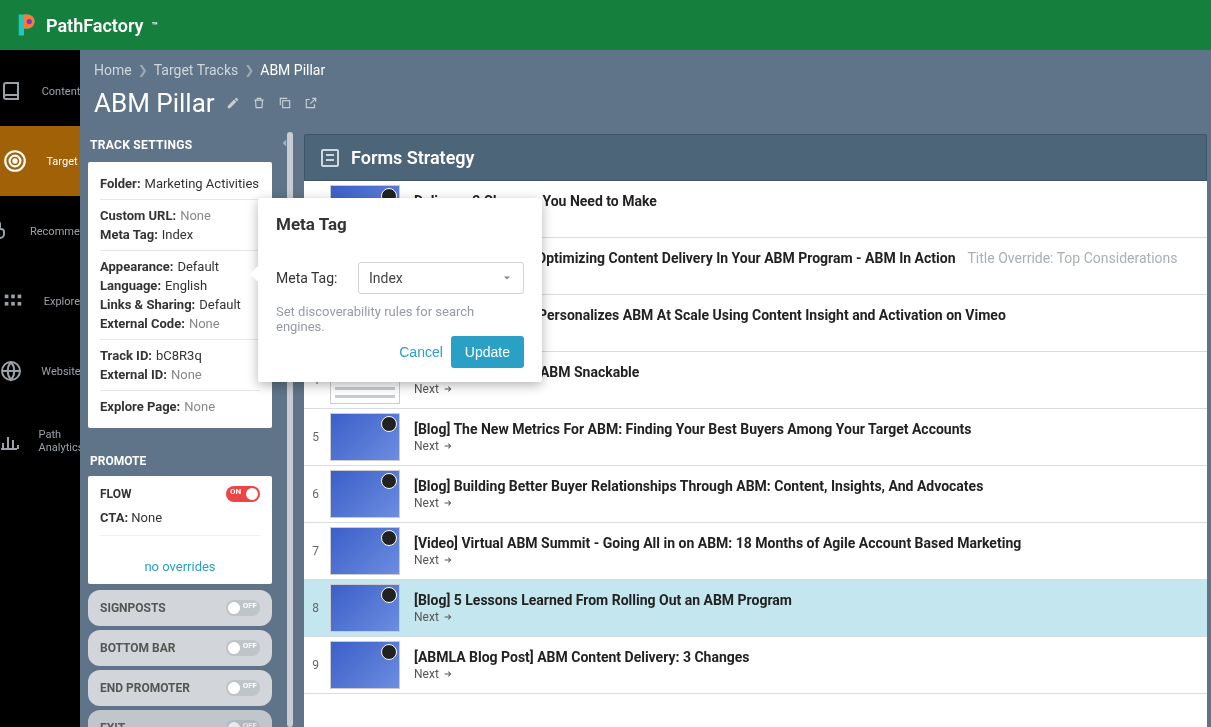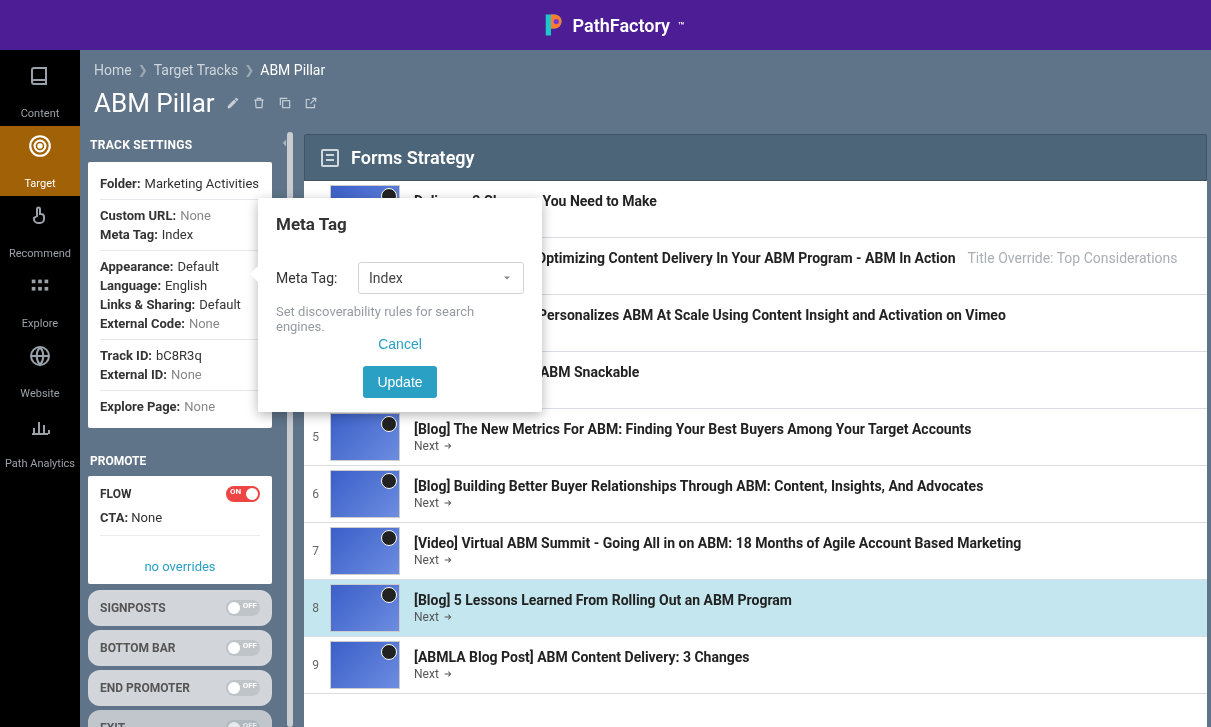--- a/index.html
+++ b/index.html
@@ -1,26 +1,26 @@
 <!DOCTYPE html>
 <html><head>
 <meta charset="utf-8">
 <style>
   * { box-sizing: border-box; margin: 0; padding: 0; }
   body { font-family: -apple-system, BlinkMacSystemFont, "Segoe UI", Roboto, Helvetica, Arial, sans-serif; background: #000; width: 1211px; height: 727px; overflow: hidden; position: relative; }
 
   
-  .topbar { height: 50px; background: #4c1d95; display: flex; align-items: center; padding-left: 10px; justify-content: center; }
+  .topbar { height: 50px; background: #15803d; display: flex; align-items: center; padding-left: 10px; }
   .logo { display: flex; align-items: center; gap: 8px; color: #fff; font-size: 18px; font-weight: 600; }
   .logo-mark { width: 28px; height: 28px; display: flex; align-items: center; justify-content: center; }
 
   
   .main-wrap { display: flex; height: calc(727px - 50px); }
   .leftnav { width: 80px; background: #000; display: flex; flex-direction: column; align-items: center; padding-top: 6px; }
-  .leftnav-item { width: 80px; height: 70px; display: flex; flex-direction: column; align-items: center; justify-content: center; color: #9aa1a8; font-size: 11px; gap: 18px; cursor: pointer; }
+  .leftnav-item { width: 80px; height: 70px; display: flex; align-items: center; justify-content: center; color: #9aa1a8; font-size: 11px; gap: 18px; cursor: pointer; }
   .leftnav-item.active { background: #a16207; color: #fff; }
   .leftnav-icon { width: 26px; height: 26px; display: flex; align-items: center; justify-content: center; }
 
   
   .content-area { flex: 1; display: flex; flex-direction: column; background: #5f7488; }
   .breadcrumb-bar { padding: 12px 14px 6px; color: #cfd6dc; font-size: 14px; display: flex; align-items: center; gap: 6px; }
   .breadcrumb-bar .cur { color: #fff; }
   .breadcrumb-sep { color: #9ca9b5; font-size: 12px; }
   .title-bar { padding: 4px 14px 14px; display: flex; align-items: center; gap: 10px; }
   .title-bar h1 { color: #fff; font-size: 26px; font-weight: 400; }
@@ -79,21 +79,21 @@
   .title-override-label { color: #a9afb6; font-size: 14px; margin-left: 12px; font-weight: 400;}
 
   
   .popover { position: absolute; left: 258px; top: 198px; width: 284px; background: #fff; border-radius: 2px; box-shadow: 0 3px 12px rgba(0,0,0,0.3); padding: 16px 18px 14px; z-index: 20; }
   .popover-arrow { position: absolute; left: -8px; top: 68px; width: 0; height: 0; border-top: 8px solid transparent; border-bottom: 8px solid transparent; border-right: 8px solid #fff; }
   .popover h3 { font-size: 17px; font-weight: 700; color: #333; margin-bottom: 28px; }
   .popover-row { display: flex; align-items: center; gap: 12px; margin-bottom: 10px; }
   .popover-row label { font-size: 14px; color: #333; min-width: 70px; }
   .select-box { flex: 1; border: 1px solid #d0d4d9; border-radius: 3px; height: 32px; display: flex; align-items: center; justify-content: space-between; padding: 0 10px; font-size: 14px; color: #444; cursor: pointer; }
   .popover-help { font-size: 13px; color: #959ba2; margin-bottom: 2px; }
-  .popover-actions { display: flex; justify-content: flex-end; align-items: center; gap: 14px; flex-direction: column; }
+  .popover-actions { display: flex; justify-content: flex-end; align-items: center; gap: 8px; }
   .btn-cancel { color: #29a0c4; font-size: 14px; cursor: pointer; background:none; border:none; }
   .btn-update { background: #29a0c4; color: #fff; border: none; padding: 8px 14px; border-radius: 3px; font-size: 14px; cursor: pointer; }
 
   
   svg { display: block; }
 </style>
 </head>
 <body>
 
 <div class="topbar">

